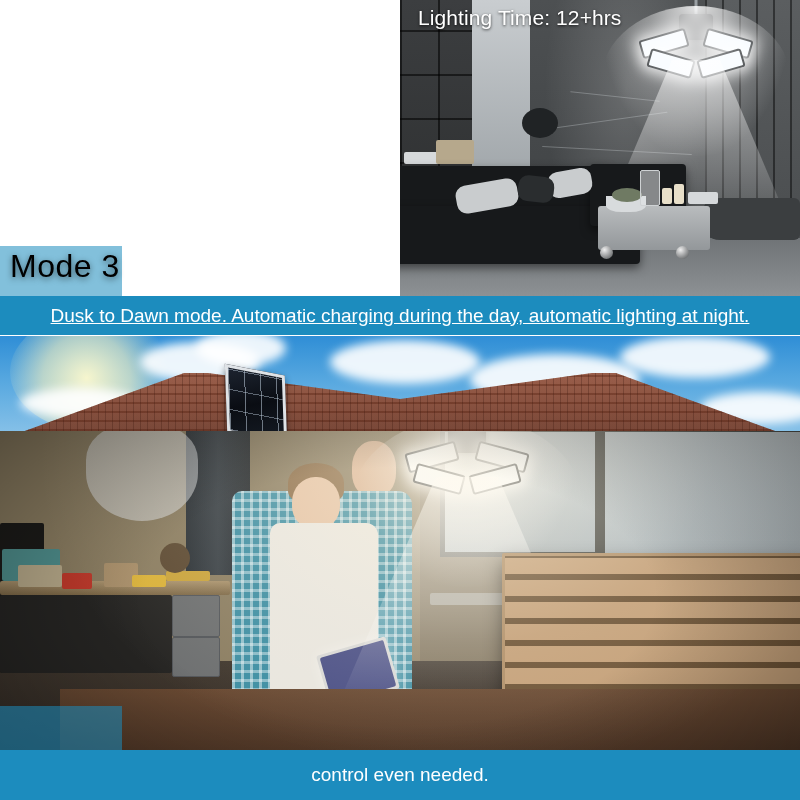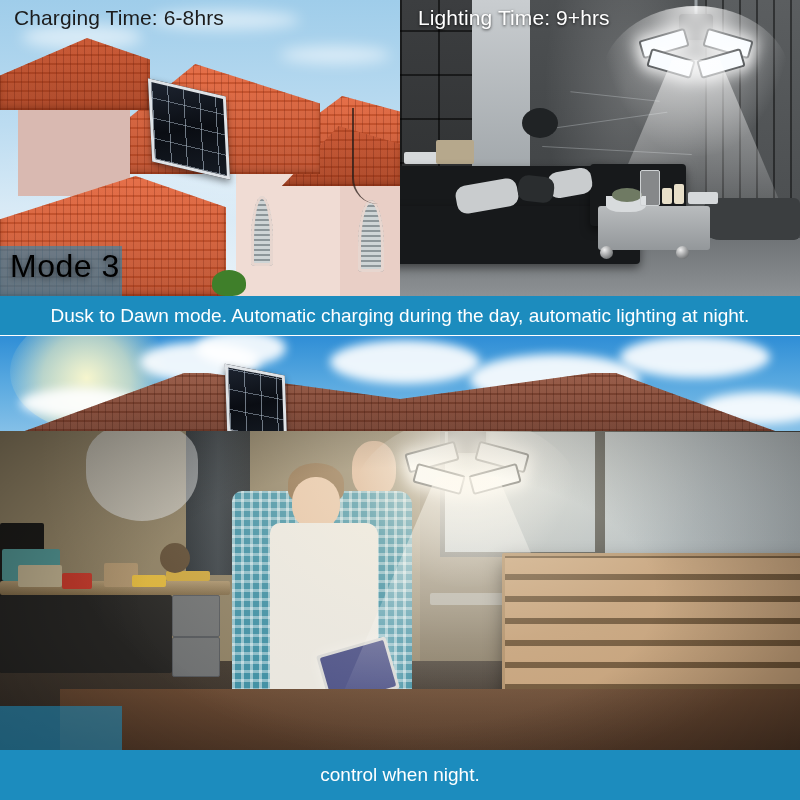--- a/index.html
+++ b/index.html
@@ -152,54 +152,29 @@
   #label-charging{left:14px;color:#1c1c1c;}
   #label-lighting{left:418px;color:#ffffff;text-shadow:0 1px 3px rgba(0,0,0,.75);}
 
   .mode-tag{position:absolute;font-size:32px;color:#000000;line-height:1;
     text-shadow:0 2px 6px rgba(0,0,0,.55);letter-spacing:.5px;white-space:nowrap;text-align:right;}
   .mode-plate{position:absolute;background:rgba(28,140,190,.55);}
 
   .caption{position:absolute;left:0;width:800px;background:#1c8cbe;color:#ffffff;
     display:flex;align-items:center;justify-content:center;text-align:center;
     font-size:19px;line-height:1.25;box-sizing:border-box;padding:3px 10px;}
-  #caption-mode3{top:296px;height:39px;}
+  #caption-mode3{top:296px;height:39px;text-decoration:underline;}
   #caption-mode4{top:750px;height:50px;flex-direction:column;justify-content:center;font-size:19px;}
   #caption-mode4 span{display:block;}
 </style>
 </head>
 <body>
 
 <div class="page">
 
-  <div class="scene" id="scene-roof">
-    <div class="cloudA" style="left:22px;top:24px;width:120px;height:26px;"></div>
-    <div class="cloudA" style="left:150px;top:10px;width:150px;height:20px;"></div>
-    <div class="cloudA" style="left:280px;top:46px;width:110px;height:18px;"></div>
-    <div class="roof-sky-haze"></div>
-
-    <div class="wall lit" style="left:236px;top:150px;width:120px;height:146px;"></div>
-    <div class="wall" style="left:340px;top:160px;width:60px;height:136px;"></div>
-    <div class="tileroof" style="left:243px;top:96px;width:160px;height:74px;clip-path:polygon(0% 100%, 62% 0%, 100% 22%, 100% 100%);"></div>
-    <div class="tileroof dark" style="left:282px;top:126px;width:118px;height:60px;clip-path:polygon(0% 100%, 48% 0%, 100% 30%, 100% 100%);"></div>
-
-    <div class="tileroof" style="left:60px;top:64px;width:260px;height:110px;clip-path:polygon(0% 100%, 52% 0%, 100% 36%, 100% 100%);"></div>
-    <div class="wall shade" style="left:18px;top:70px;width:112px;height:126px;clip-path:polygon(0% 28%, 62% 0%, 100% 14%, 100% 100%, 0% 100%);"></div>
-    <div class="tileroof dark" style="left:0px;top:38px;width:150px;height:72px;clip-path:polygon(0% 52%, 58% 0%, 100% 30%, 100% 100%, 0% 100%);"></div>
-    <div class="tileroof" style="left:0px;top:176px;width:226px;height:120px;clip-path:polygon(0% 36%, 60% 0%, 100% 26%, 100% 100%, 0% 100%);"></div>
-
-    <div class="solarpanel" style="left:150px;top:88px;width:72px;height:76px;transform:skewY(16deg) rotate(-3deg);"></div>
-
-    <div class="window-arch" style="left:251px;top:196px;width:22px;height:70px;"></div>
-    <div class="window-arch" style="left:358px;top:200px;width:26px;height:72px;"></div>
-    <div class="wire" style="left:352px;top:108px;width:24px;height:96px;"></div>
-    <div class="shrub" style="left:212px;top:270px;width:34px;height:26px;"></div>
-
-    <span class="time-label" id="label-charging">Charging Time: 6-8hrs</span>
-  </div>
 
   <div class="scene" id="scene-room">
     <div class="roomwall-left"></div>
     <div class="roomwall-mid"></div>
     <div class="roomwall-concrete">
       <div class="crack" style="left:18px;top:120px;width:120px;transform:rotate(-8deg);"></div>
       <div class="crack" style="left:40px;top:96px;width:90px;transform:rotate(6deg);"></div>
       <div class="crack" style="left:12px;top:150px;width:150px;transform:rotate(3deg);"></div>
     </div>
     <div class="roomwall-planks"></div>
@@ -231,21 +206,21 @@
     <div class="coffeetable" style="left:198px;top:206px;width:112px;height:44px;"></div>
     <div class="caster" style="left:200px;top:246px;"></div>
     <div class="caster" style="left:276px;top:246px;"></div>
     <div class="plantbowl" style="left:206px;top:196px;width:40px;height:16px;"></div>
     <div class="plant" style="left:212px;top:188px;width:30px;height:14px;"></div>
     <div class="lantern" style="left:240px;top:170px;width:18px;height:34px;"></div>
     <div class="candle" style="left:262px;top:188px;width:10px;height:16px;"></div>
     <div class="candle" style="left:274px;top:184px;width:10px;height:20px;"></div>
     <div class="books" style="left:288px;top:192px;width:30px;height:12px;"></div>
 
-    <span class="time-label" id="label-lighting" style="left:18px;">Lighting Time: 9+hrs</span>
+    <span class="time-label" id="label-lighting" style="left:18px;">Lighting Time: 12+hrs</span>
   </div>
 
   <div class="mode-plate" style="left:0;top:246px;width:122px;height:50px;"></div>
   <span class="mode-tag" style="left:10px;top:250px;">Mode 3</span>
 
   <div class="caption" id="caption-mode3">
     <span>Dusk to Dawn mode. Automatic charging during the day, automatic lighting at night.</span>
   </div>
 
   <div class="scene" id="scene-outdoor">
@@ -314,16 +289,16 @@
       <div class="crate" style="left:502px;top:122px;width:300px;height:150px;"></div>
       <div class="table-fg" style="left:60px;top:258px;width:740px;height:112px;"></div>
       <div class="shop-haze"></div>
       <div class="shop-vig"></div>
     </div>
   </div>
 
   <div class="mode-plate" style="left:0;top:706px;width:122px;height:44px;"></div>
 
   <div class="caption" id="caption-mode4">
-    <span>control when night.</span>
+    <span>control even needed.</span>
   </div>
 
 </div>
 
 </body></html>

